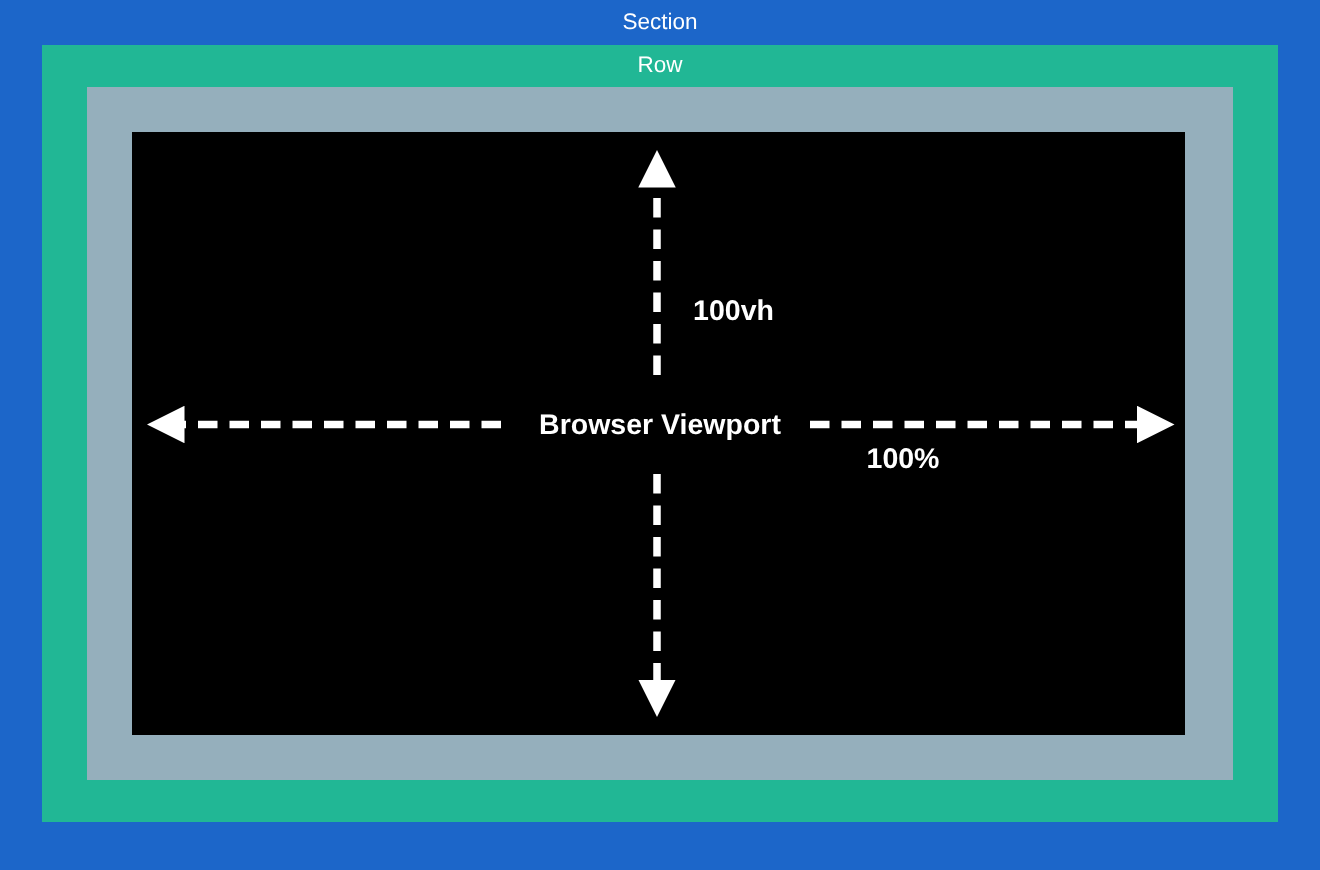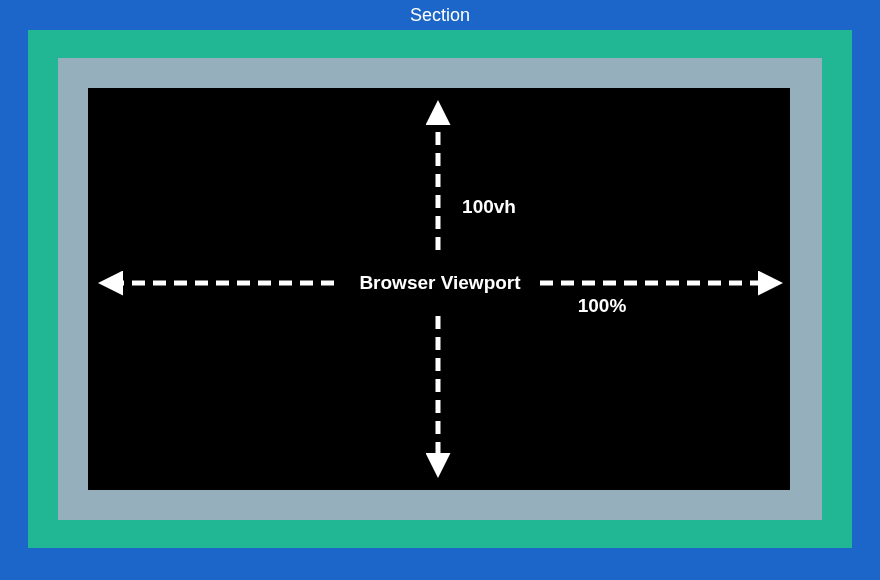--- a/index.html
+++ b/index.html
@@ -14,21 +14,21 @@
     position: relative;
     width: 880px;
     height: 580px;
     background: var(--color-section, #1c66c9);
   }
   .band-label {
     position: absolute;
     top: 0; left: 0; right: 0;
     text-align: center;
     color: var(--color-label_text, #ffffff);
-    font-size: 18px;
+    font-size: 15px;
     font-weight: 400;
     pointer-events: none;
   }
   .section > .band-label { line-height: 30px; }
   .row {
     position: absolute;
     left: 28px; top: 30px; right: 28px; bottom: 32px;
     background: var(--color-row, #21b795);
   }
   .row > .band-label { line-height: 28px; }
@@ -64,20 +64,21 @@
     font-weight: 700;
   }
 </style>
 </head>
 <body>
 
 <div class="section">
   <div class="band-label">Section</div>
 
   <div class="row">
+    <div class="band-label">Row</div>
 
     <div class="column">
 
       <div class="viewport">
         <svg viewBox="0 0 702 402">
           <defs>
             <marker id="arrowhead" viewBox="0 0 10 10" refX="6" refY="5" markerWidth="5" markerHeight="5" orient="auto">
               <path class="arrow-head" d="M0,0 L10,5 L0,10 z"></path>
             </marker>
           </defs>

